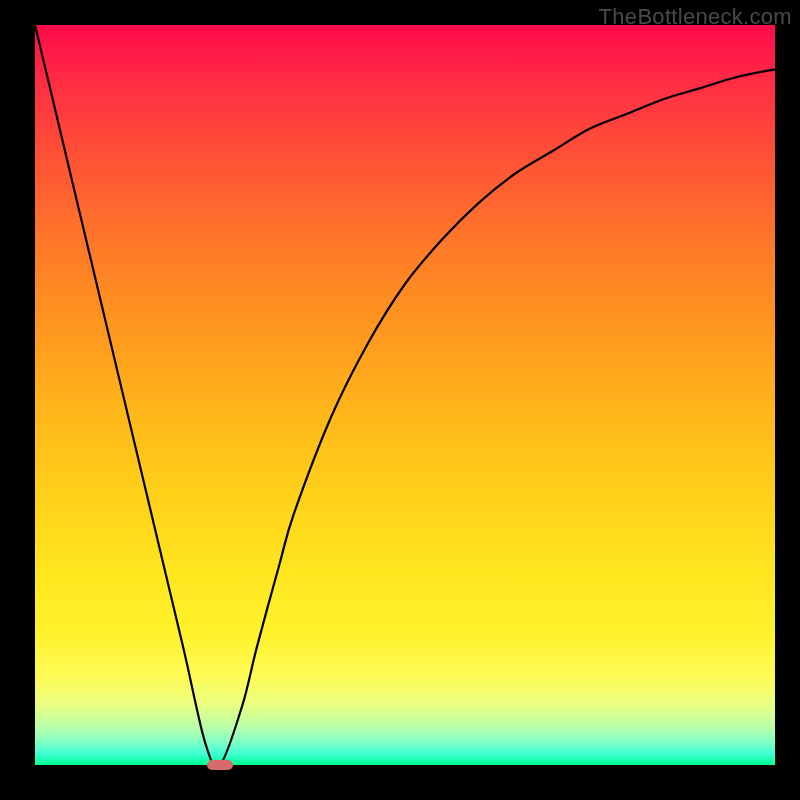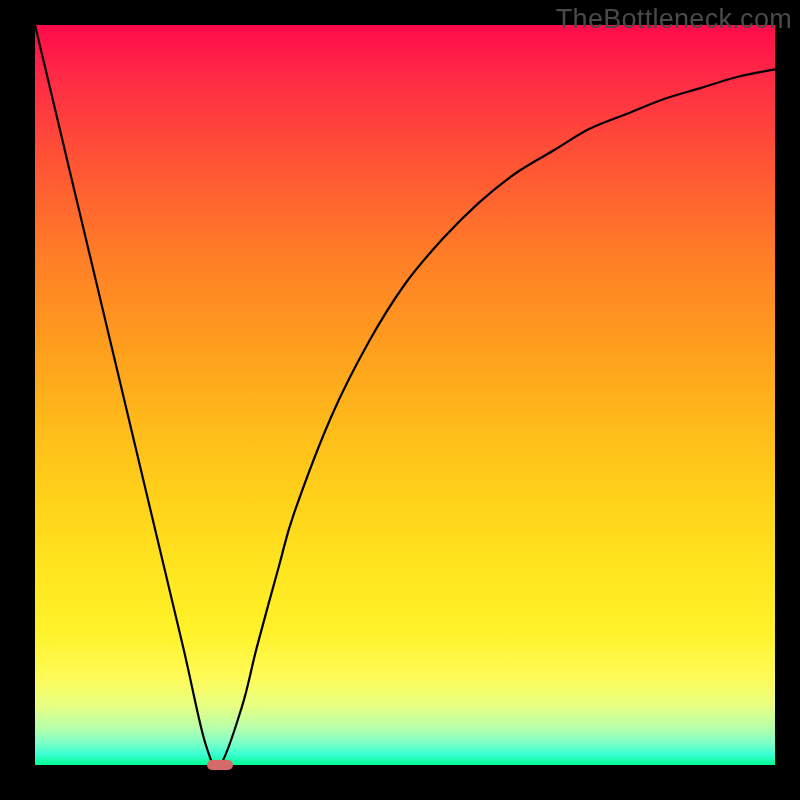--- a/index.html
+++ b/index.html
@@ -33,21 +33,21 @@
       #7dffc6 97%,
       #3dffd4 98.5%,
       #00ff90 100%
     );
   }
   .watermark {
     position: absolute;
     top: 4px;
     right: 8px;
     color: #4a4a4a;
-    font-size: 27px;
+    font-size: 22px;
     font-weight: 500;
     letter-spacing: 0.3px;
   }
   svg.curve {
     position: absolute;
     left: 0; top: 0;
     width: 740px; height: 740px;
     overflow: visible;
   }
   .marker {

